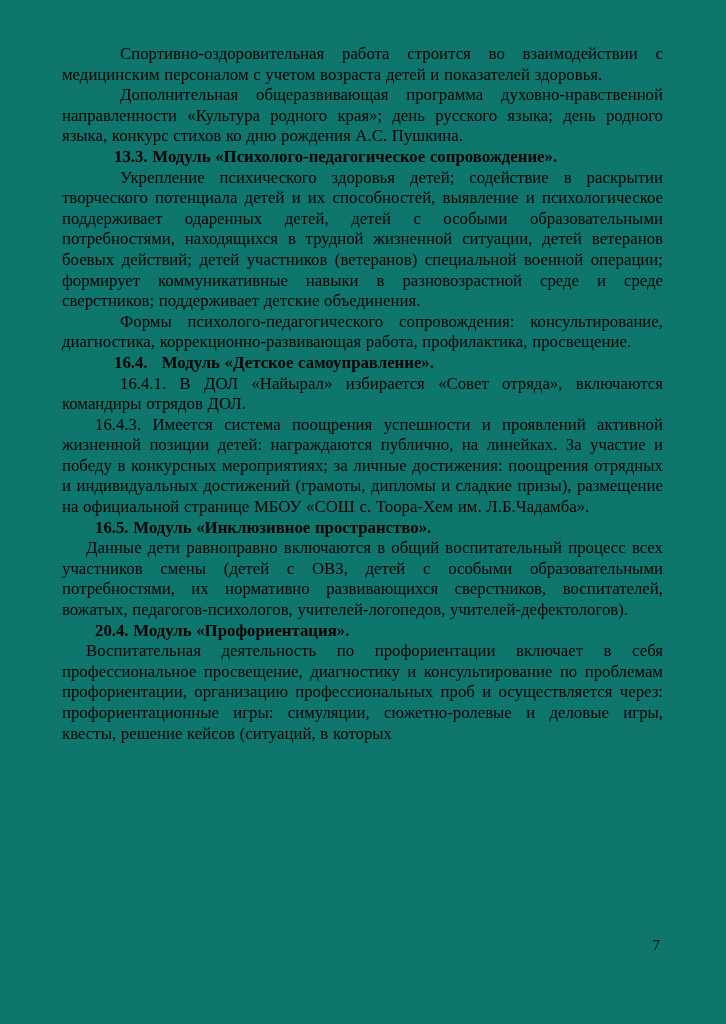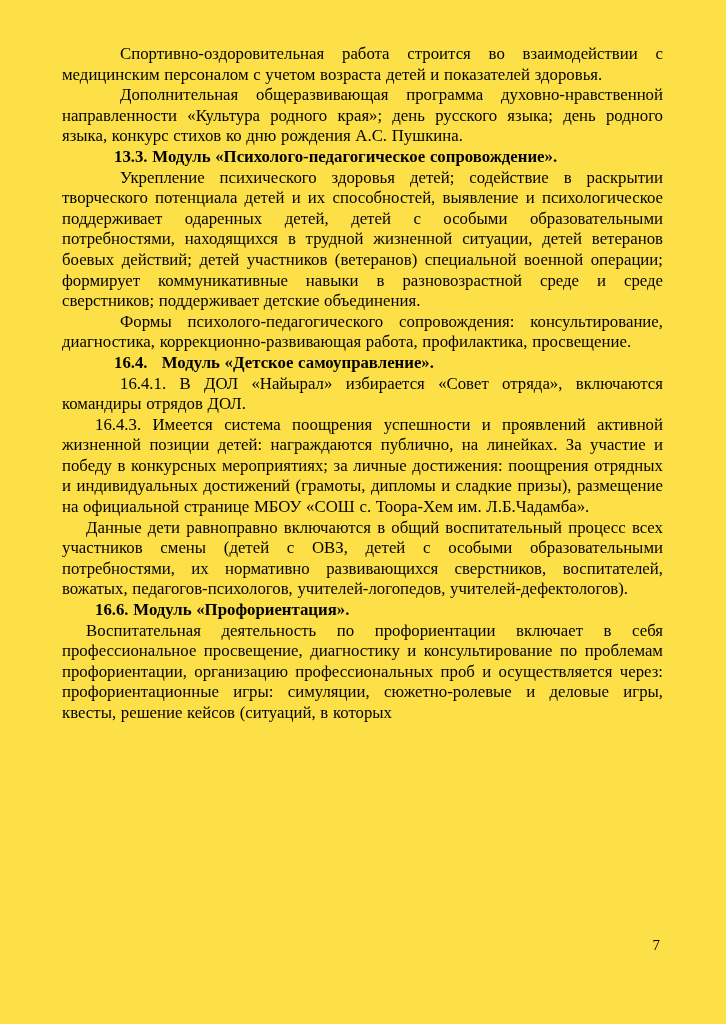--- a/index.html
+++ b/index.html
@@ -4,21 +4,21 @@
 <style>
   html, body {
     margin: 0;
     padding: 0;
     background: #ffffff;
   }
   .page {
     position: relative;
     width: 726px;
     height: 1024px;
-    background: #fde047;
+    background: #0f766e;
     color: #000000;
     font-family: "Liberation Serif", "DejaVu Serif", serif;
     overflow: hidden;
   }
   .doc-body {
     position: absolute;
     left: 62px;
     top: 44px;
     width: 601px;
   }
@@ -52,18 +52,19 @@
 <div class="page">
   <div class="doc-body">
       <p class="indent-lg">Спортивно-оздоровительная работа строится во взаимодействии с медицинским персоналом с учетом возраста детей и показателей здоровья.</p>
       <p class="indent-lg">Дополнительная общеразвивающая программа духовно-нравственной направленности «Культура родного края»; день русского языка; день родного языка, конкурс стихов ко дню рождения А.С. Пушкина.</p>
       <p class="heading indent-hd">13.3. Модуль «Психолого-педагогическое сопровождение».</p>
       <p class="indent-lg">Укрепление психического здоровья детей; содействие в раскрытии творческого потенциала детей и их способностей, выявление и психологическое поддерживает одаренных детей, детей с особыми образовательными потребностями, находящихся в трудной жизненной ситуации, детей ветеранов боевых действий; детей участников (ветеранов) специальной военной операции; формирует коммуникативные навыки в разновозрастной среде и среде сверстников; поддерживает детские объединения.</p>
       <p class="indent-lg">Формы психолого-педагогического сопровождения: консультирование, диагностика, коррекционно-развивающая работа, профилактика, просвещение.</p>
       <p class="heading indent-hd">16.4.&nbsp;&nbsp;&nbsp;Модуль «Детское самоуправление».</p>
       <p class="indent-lg">16.4.1. В ДОЛ «Найырал» избирается «Совет отряда», включаются командиры отрядов ДОЛ.</p>
       <p class="indent-md">16.4.3. Имеется система поощрения успешности и проявлений активной жизненной позиции детей: награждаются публично, на линейках. За участие и победу в конкурсных мероприятиях; за личные достижения: поощрения отрядных и индивидуальных достижений (грамоты, дипломы и сладкие призы), размещение на официальной странице МБОУ «СОШ с. Тоора-Хем им. Л.Б.Чадамба».</p>
+      <p class="heading indent-md">16.5. Модуль «Инклюзивное пространство».</p>
       <p class="indent-sm">Данные дети равноправно включаются в общий воспитательный процесс всех участников смены (детей с ОВЗ, детей с особыми образовательными потребностями, их нормативно развивающихся сверстников, воспитателей, вожатых, педагогов-психологов, учителей-логопедов, учителей-дефектологов).</p>
-      <p class="heading indent-md">16.6. Модуль «Профориентация».</p>
+      <p class="heading indent-md">20.4. Модуль «Профориентация».</p>
       <p class="indent-sm">Воспитательная деятельность по профориентации включает в себя профессиональное просвещение, диагностику и консультирование по проблемам профориентации, организацию профессиональных проб и осуществляется через: профориентационные игры: симуляции, сюжетно-ролевые и деловые игры, квесты, решение кейсов (ситуаций, в которых</p>
     </div>
   <div class="page-number">7</div>
 </div>
 
 </body></html>

